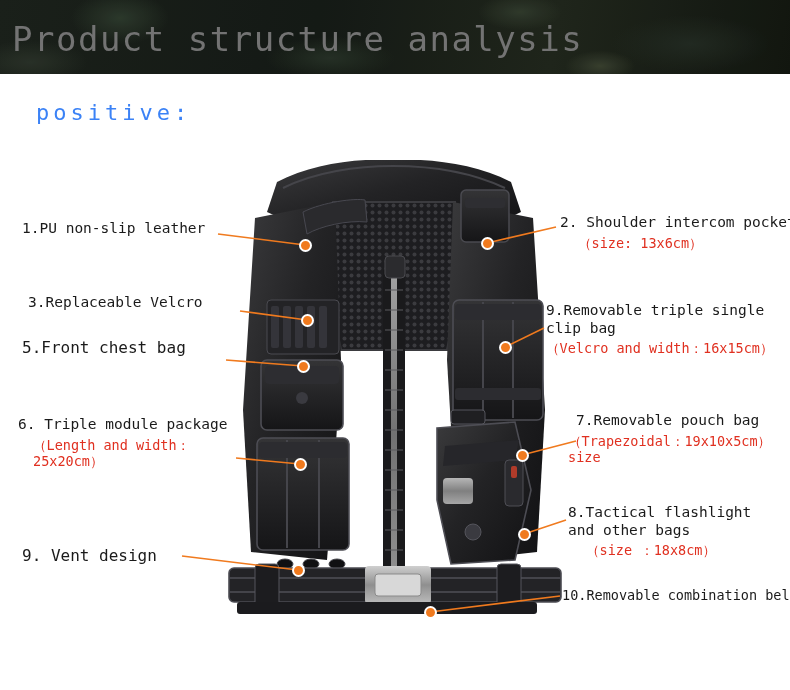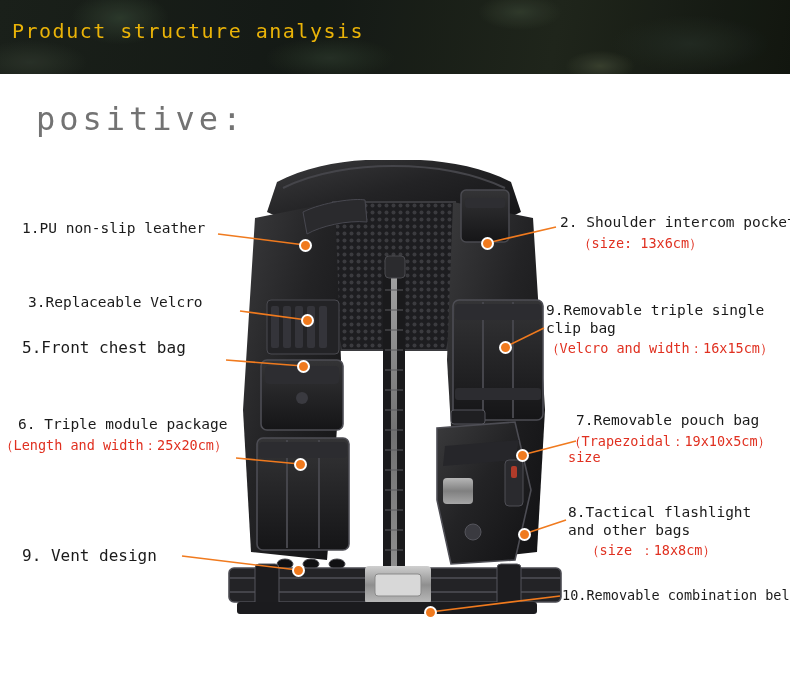--- a/index.html
+++ b/index.html
@@ -33,33 +33,33 @@
       radial-gradient(ellipse 60px 26px at 520px 12px, #313b2c 0%, rgba(49,59,44,0) 70%),
       radial-gradient(ellipse 110px 40px at 690px 44px, #222a22 0%, rgba(34,42,34,0) 72%),
       radial-gradient(ellipse 50px 22px at 600px 66px, #39402f 0%, rgba(57,64,47,0) 70%),
       radial-gradient(ellipse 80px 30px at 30px 62px, #2a3228 0%, rgba(42,50,40,0) 72%),
       linear-gradient(100deg, #1b211b 0%, #151a15 40%, #20261c 70%, #12160f 100%);
     opacity: .95;
   }
   #header-title {
     position: absolute;
     left: 12px; top: 19px;
-    font-size: 20px;
+    font-size: 34px;
     letter-spacing: 1.5px;
-    color: #eab308;
+    color: #737373;
     white-space: nowrap;
   }
 
   
   #section-label {
     position: absolute;
     left: 36px; top: 100px;
-    font-size: 32px;
+    font-size: 22px;
     letter-spacing: 4px;
-    color: #737373;
+    color: #3b82f6;
   }
 
   
   #vest {
     position: absolute;
     left: 215px; top: 160px;
     width: 360px; height: 485px;
   }
 
   
@@ -258,21 +258,21 @@
     <span>9.Removable triple single clip bag</span>
     <span class="sub">（Velcro and width：16x15cm）</span>
   </div>
 
   <div class="callout" style="left:22px; top:338px;">
     <span style="font-size:16px;">5.Front chest bag</span>
   </div>
 
   <div class="callout wrap" style="left:18px; top:416px; width:220px;">
     <span>6. Triple module package</span>
-    <span class="sub" style="margin-left:-18px;">（Length and width：25x20cm）</span>
+    <span class="sub" style="margin-left:-18px;padding-left:33px;">（Length and width：25x20cm）</span>
   </div>
 
   <div class="callout wrap" style="left:576px; top:412px; width:214px;">
     <span>7.Removable pouch bag</span>
     <span class="sub" style="margin-left:-8px;">（Trapezoidal：19x10x5cm） size</span>
   </div>
 
   <div class="callout wrap" style="left:568px; top:504px; width:216px;">
     <span>8.Tactical flashlight and other bags</span>
     <span class="sub" style="margin-left:18px;">（size ：18x8cm）</span>

